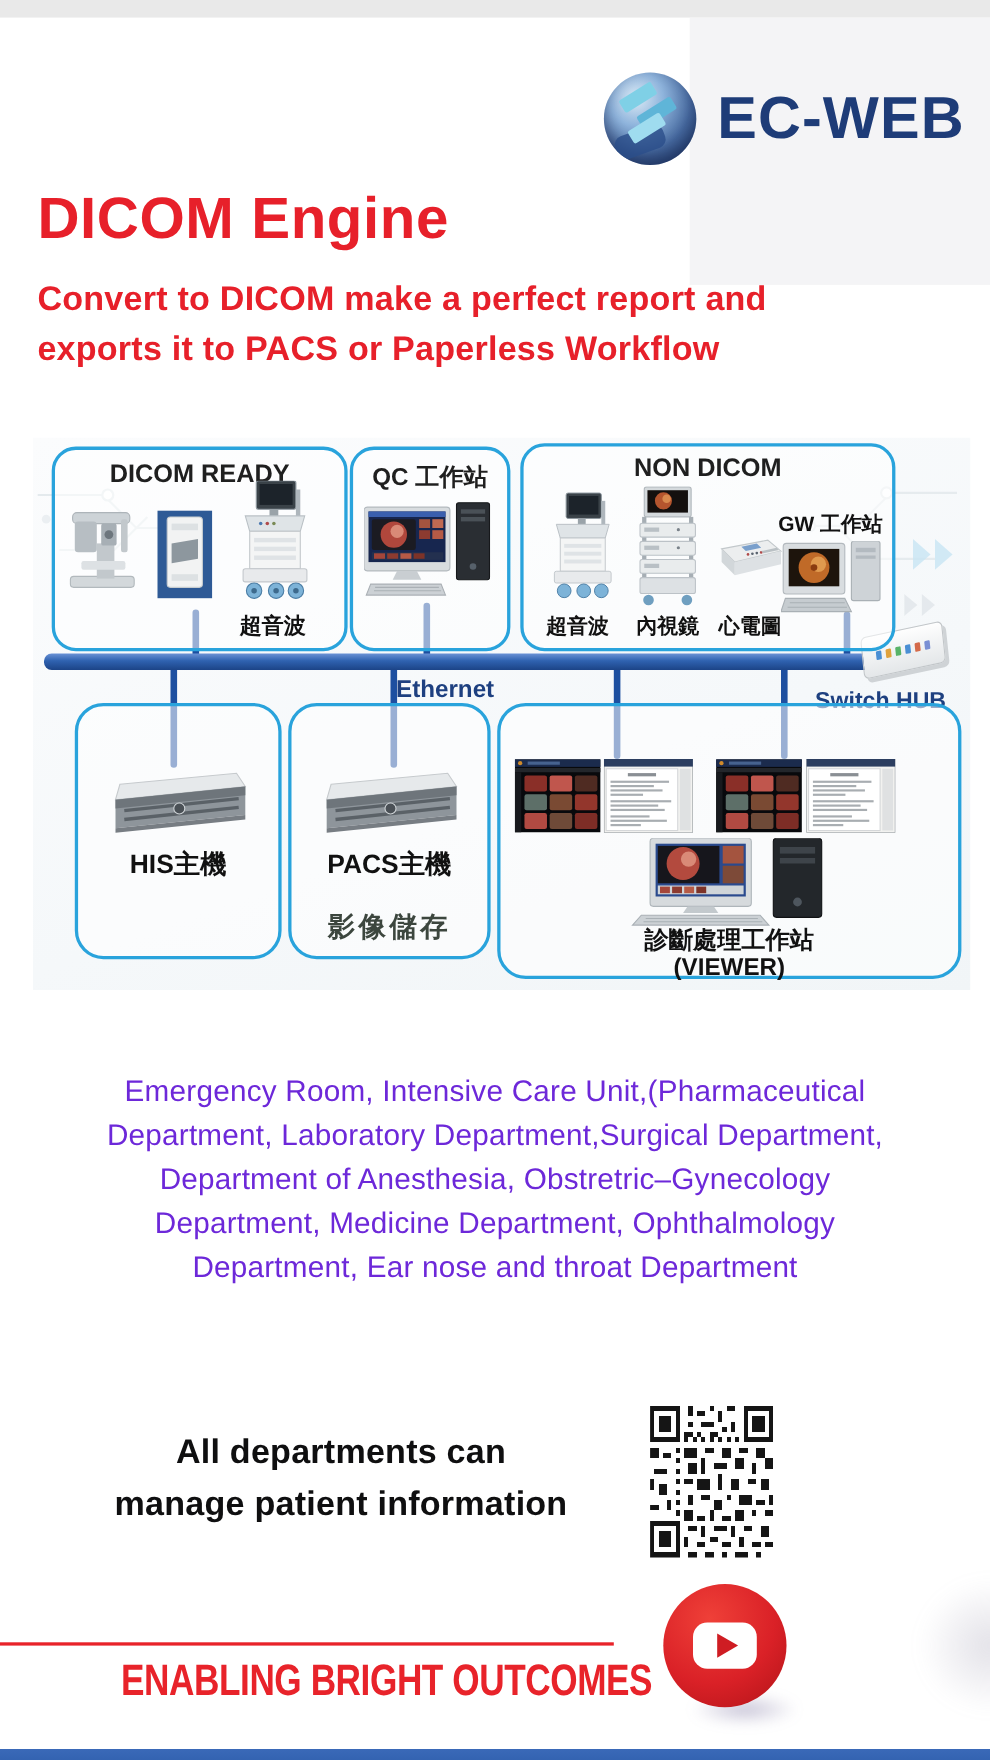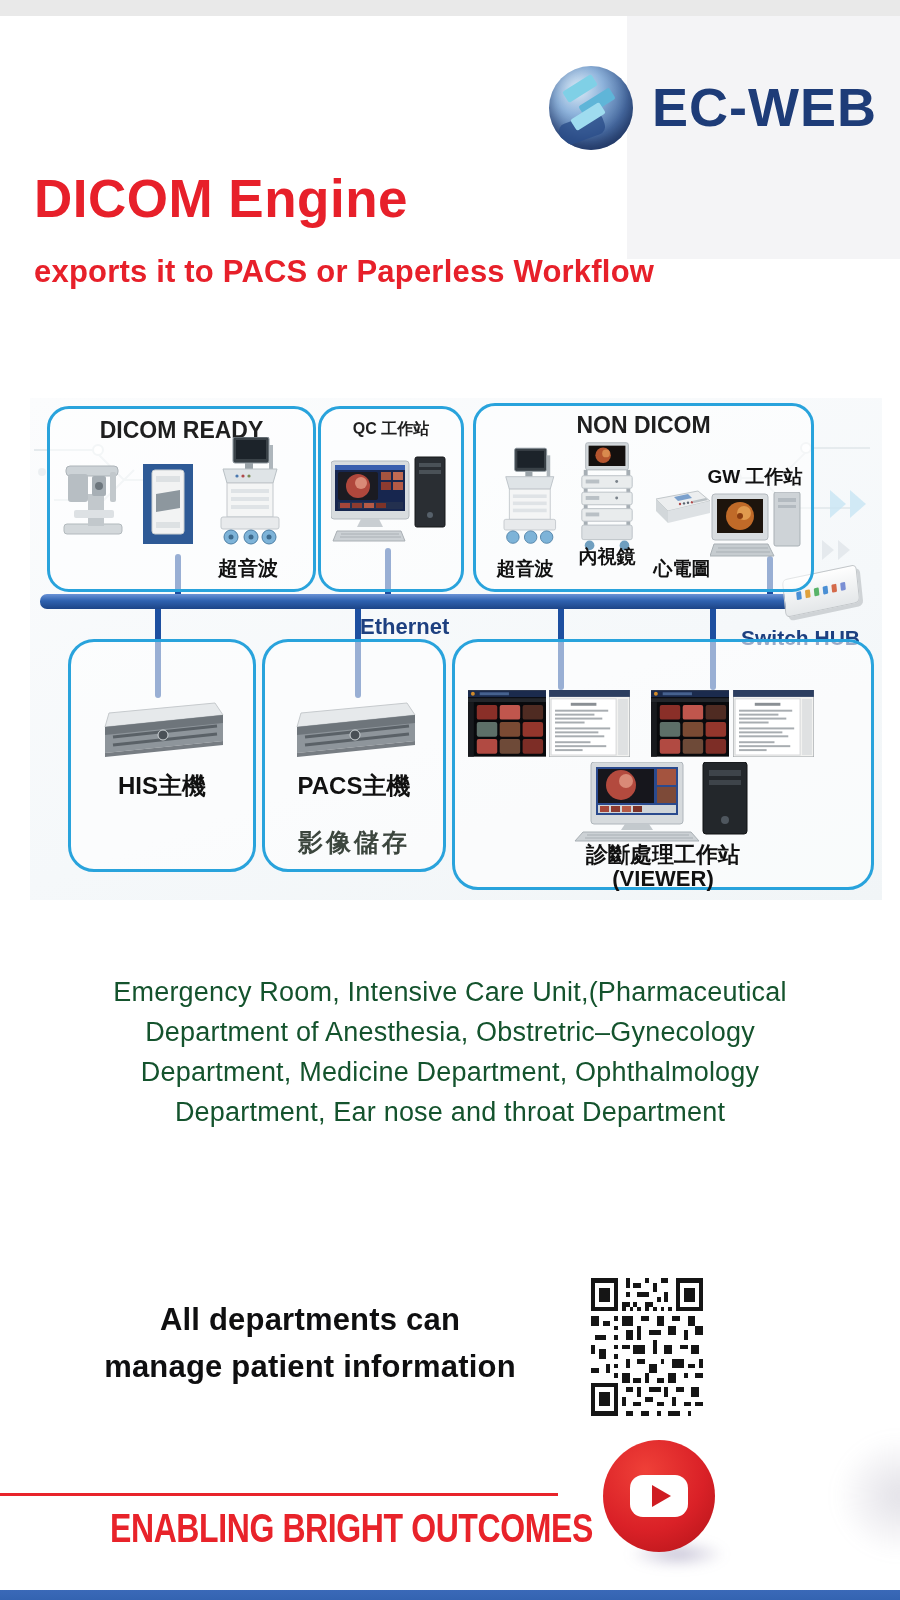--- a/index.html
+++ b/index.html
@@ -35,21 +35,21 @@
     background:linear-gradient(180deg,#6b93d6 0%,#2f62b0 45%,#1c4487 100%);}
   .net-label{position:absolute;font-weight:700;color:#1e4080;}
   .hub-body{left:753px;top:174px;width:74px;height:36px;background:linear-gradient(180deg,#fefefe,#e4e7e9);
     border:1px solid #c2c6c9;border-radius:5px;transform:rotate(-12deg) skewX(-6deg);
     box-shadow:3px 4px 0 #cfd3d6;display:flex;align-items:center;justify-content:center;gap:4px;}
   .port{width:5px;height:8px;border-radius:1px;}
 
   .deco{position:absolute;opacity:.8;}
 
   
-  .departments{left:0;top:956px;width:900px;text-align:center;color:#14532d;
+  .departments{left:0;top:956px;width:900px;text-align:center;color:#6d28d9;
     font-size:27px;line-height:40px;font-weight:400;letter-spacing:.2px;}
 
   
   .claim{left:40px;top:1280px;width:540px;text-align:center;font-size:31px;font-weight:800;
     color:#0f0f10;line-height:47px;letter-spacing:.2px;}
   .qr{left:591px;top:1262px;width:112px;height:138px;}
 
   .red-line{left:0;top:1477px;width:558px;height:3px;background:#e8232a;}
   .tagline{left:55px;top:1490px;width:550px;text-align:center;font-size:40px;font-weight:800;
     color:#e8232a;transform:scaleX(.8);transform-origin:50% 50%;letter-spacing:-.5px;white-space:nowrap;}
@@ -78,20 +78,21 @@
   <div class="abs logo-sphere">
     <div class="logo-shape ls4"></div>
     <div class="logo-shape ls1"></div>
     <div class="logo-shape ls2"></div>
     <div class="logo-shape ls3"></div>
   </div>
   <div class="abs brand-text">EC-WEB</div>
 
   <div class="abs page-title">DICOM Engine</div>
   <div class="abs subtitle">
+    <div>Convert to DICOM make a perfect report and</div>
     <div>exports it to PACS or Paperless Workflow</div>
   </div>
 
   <div class="abs diagram">
 
     <svg class="deco" style="left:4px;top:12px;" width="250" height="120">
       <g stroke="#dfe6ea" stroke-width="2" fill="none">
         <path d="M0 40 H60 L90 70 H130"></path>
         <path d="M20 90 H70 L100 60"></path>
         <circle cx="64" cy="40" r="5" fill="#fff"></circle>
@@ -175,21 +176,21 @@
           <circle cx="48" cy="100" r="7" fill="#7db3d8" stroke="#4d7fa6"></circle>
           <circle cx="66" cy="100" r="7" fill="#7db3d8" stroke="#4d7fa6"></circle>
         <circle cx="28" cy="100" r="2.5" fill="#3d6a8d"></circle>
           <circle cx="48" cy="100" r="2.5" fill="#3d6a8d"></circle>
           <circle cx="66" cy="100" r="2.5" fill="#3d6a8d"></circle>
       </svg>
       <div class="cjk-label" style="left:148px;top:146px;width:100px;font-size:20px;">超音波</div>
     </div>
 
     <div class="dbox" style="left:288px;top:8px;width:140px;height:180px;">
-      <div class="dbox-title" style="top:10px;font-size:16px;">QC 工作站</div>
+      <div class="dbox-title" style="top:10px;font-size:22px;">QC 工作站</div>
       <svg class="abs" style="left:10px;top:46px;" width="120" height="102" viewBox="0 0 120 102">
         <rect x="84" y="2" width="30" height="70" rx="2" fill="#2a2e33" stroke="#16181b"></rect>
         <rect x="88" y="8" width="22" height="4" fill="#4a5157"></rect>
           <rect x="88" y="15" width="22" height="4" fill="#4a5157"></rect>
           <circle cx="99" cy="60" r="3" fill="#56606a"></circle>
         <rect x="0" y="6" width="78" height="58" rx="3" fill="#d8dcdf" stroke="#b4babf"></rect>
         <rect x="4" y="10" width="70" height="46" fill="#17264f"></rect>
         <rect x="4" y="10" width="70" height="5" fill="#3a5fae"></rect>
         <rect x="7" y="17" width="40" height="28" rx="2" fill="#1b1b22"></rect>
         <circle cx="27" cy="31" r="12" fill="#b0473c"></circle>
@@ -265,21 +266,21 @@
         <rect x="2" y="2" width="56" height="46" rx="3" fill="#d9dde0" stroke="#b3b9be"></rect>
         <rect x="7" y="7" width="46" height="34" fill="#1d140c"></rect>
         <circle cx="30" cy="24" r="14" fill="#c06a28"></circle>
           <circle cx="34" cy="21" r="7" fill="#e09a4e"></circle>
           <circle cx="30" cy="24" r="3" fill="#8a3c10"></circle>
         <polygon points="4,52 58,52 64,64 0,64" fill="#c6ccd0" stroke="#a9b0b5"></polygon>
         <line x1="8" y1="56" x2="58" y2="56" stroke="#a9b0b5" stroke-width="1"></line>
         <line x1="6" y1="60" x2="60" y2="60" stroke="#a9b0b5" stroke-width="1"></line>
       </svg>
       <div class="cjk-label" style="left:6px;top:150px;width:86px;font-size:19px;">超音波</div>
-      <div class="cjk-label" style="left:96px;top:138px;width:70px;font-size:19px;">內視鏡</div>
+      <div class="cjk-label" style="left:96px;top:150px;width:70px;font-size:19px;">內視鏡</div>
       <div class="cjk-label" style="left:170px;top:150px;width:72px;font-size:19px;">心電圖</div>
     </div>
 
     <div class="dbox" style="left:38px;top:241px;width:182px;height:227px;border-radius:26px;">
       <svg class="abs" style="left:26px;top:55px;" width="132" height="64" viewBox="0 0 132 64">
         <polygon points="12,16 118,6 126,18 8,30" fill="#e6e9eb" stroke="#c6cacd"></polygon>
         <polygon points="8,30 126,18 126,44 8,56" fill="#8e959b"></polygon>
         <polygon points="8,30 126,18 126,26 8,38" fill="#6e757b"></polygon>
         <line x1="16" y1="40" x2="120" y2="29" stroke="#5a6167" stroke-width="3"></line>
         <line x1="16" y1="48" x2="120" y2="37" stroke="#5a6167" stroke-width="3"></line>
@@ -394,20 +395,21 @@
         <line x1="14" y1="73" x2="116" y2="73" stroke="#a9b0b5" stroke-width="1"></line>
         <line x1="12" y1="76" x2="120" y2="76" stroke="#a9b0b5" stroke-width="1"></line>
       </svg>
       <div class="cjk-label" style="left:0;right:0;top:198px;font-size:22px;">診斷處理工作站</div>
       <div class="cjk-label" style="left:0;right:0;top:224px;font-size:22px;font-family:'Liberation Sans','DejaVu Sans',sans-serif;">(VIEWER)</div>
     </div>
   </div>
 
   <div class="abs departments">
     <div>Emergency Room, Intensive Care Unit,(Pharmaceutical</div>
+    <div>Department, Laboratory Department,Surgical Department,</div>
     <div>Department of Anesthesia, Obstretric–Gynecology</div>
     <div>Department, Medicine Department, Ophthalmology</div>
     <div>Department, Ear nose and throat Department</div>
   </div>
 
   <div class="abs claim">
     <div>All departments can</div>
     <div>manage patient information</div>
   </div>
   <svg class="abs qr" viewBox="0 0 29 29" shape-rendering="crispEdges" preserveAspectRatio="none">

